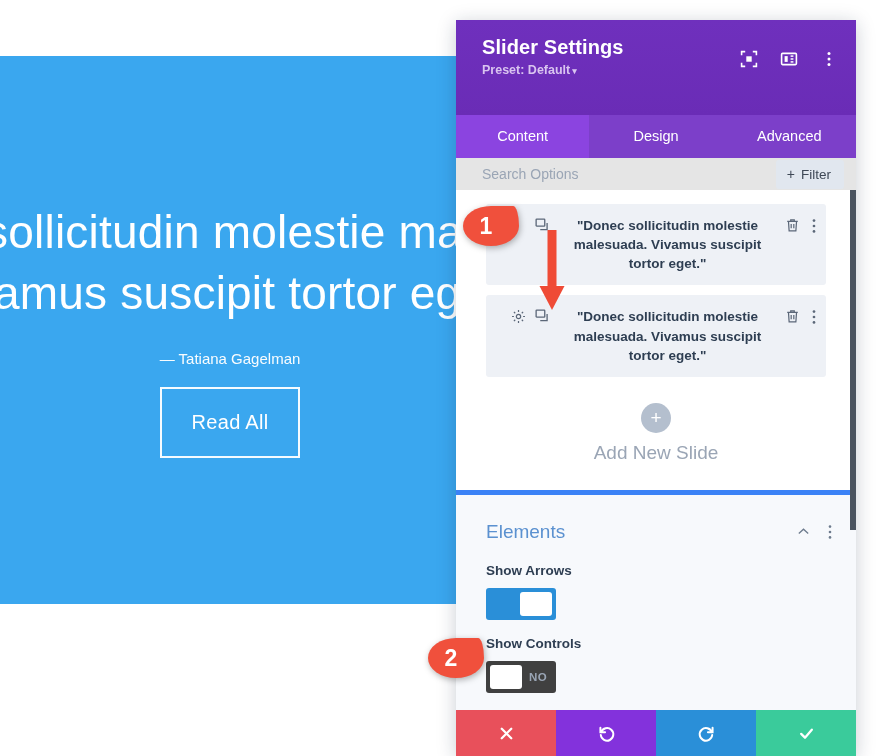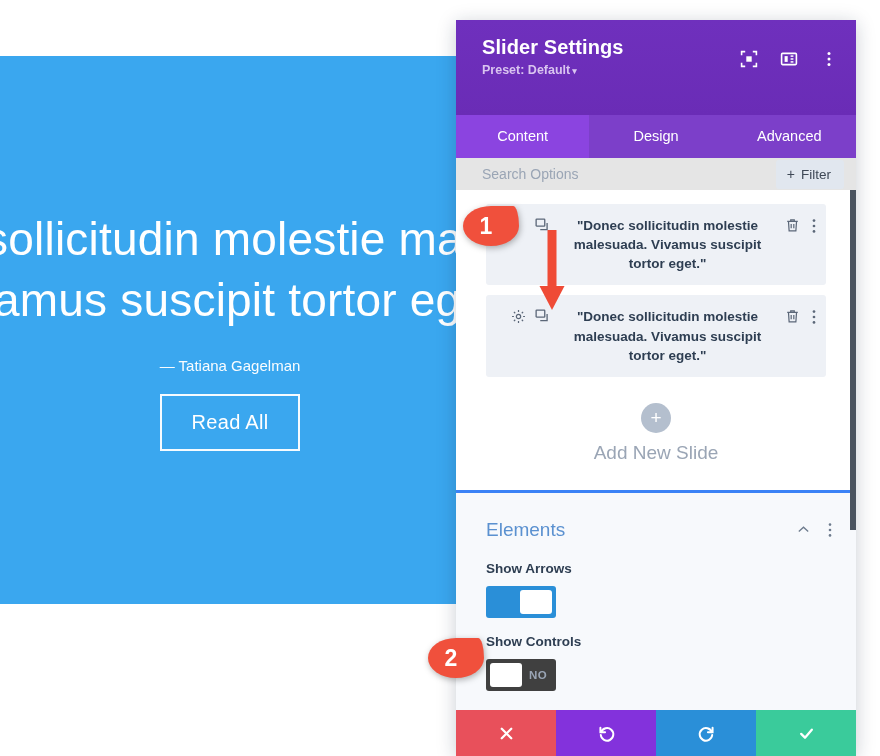--- a/index.html
+++ b/index.html
@@ -39,21 +39,21 @@
     font-size: 15px;
     margin-top: 26px;
     font-weight: 400;
     opacity: .97;
   }
   .pv-btn {
     margin-top: 20px;
     border: 2px solid rgba(255,255,255,.95);
     color: #ffffff;
     font-size: 20px;
-    padding: 15px 30px;
+    padding: 22px 30px;
     background: transparent;
     letter-spacing: .3px;
     cursor: pointer;
     font-family: inherit;
   }
 
   
   .panel {
     position: absolute; left: 456px; top: 20px;
     width: 400px; height: 736px;
@@ -183,21 +183,21 @@
   }
   .add-label {
     margin-top: 9px; color: #9aa5b5;
     font-size: 19px;
   }
 
   
   .section-head {
     display: flex; align-items: center;
     padding: 26px 24px 20px 30px;
-    border-top: 3px solid #3b82f6;
+    border-top: 5px solid #3b82f6;
     background: #f7f9fc;
   }
   .section-title {
     color: #5b91d0; font-size: 19px; flex: 1 1 auto;
   }
   .sec-icons { display: flex; align-items: center; gap: 17px; }
 
   .field { padding: 0 30px 0 30px; background: #f7f9fc; }
   .field-label {
     font-size: 13.5px; color: #2e3e52; font-weight: 700;

